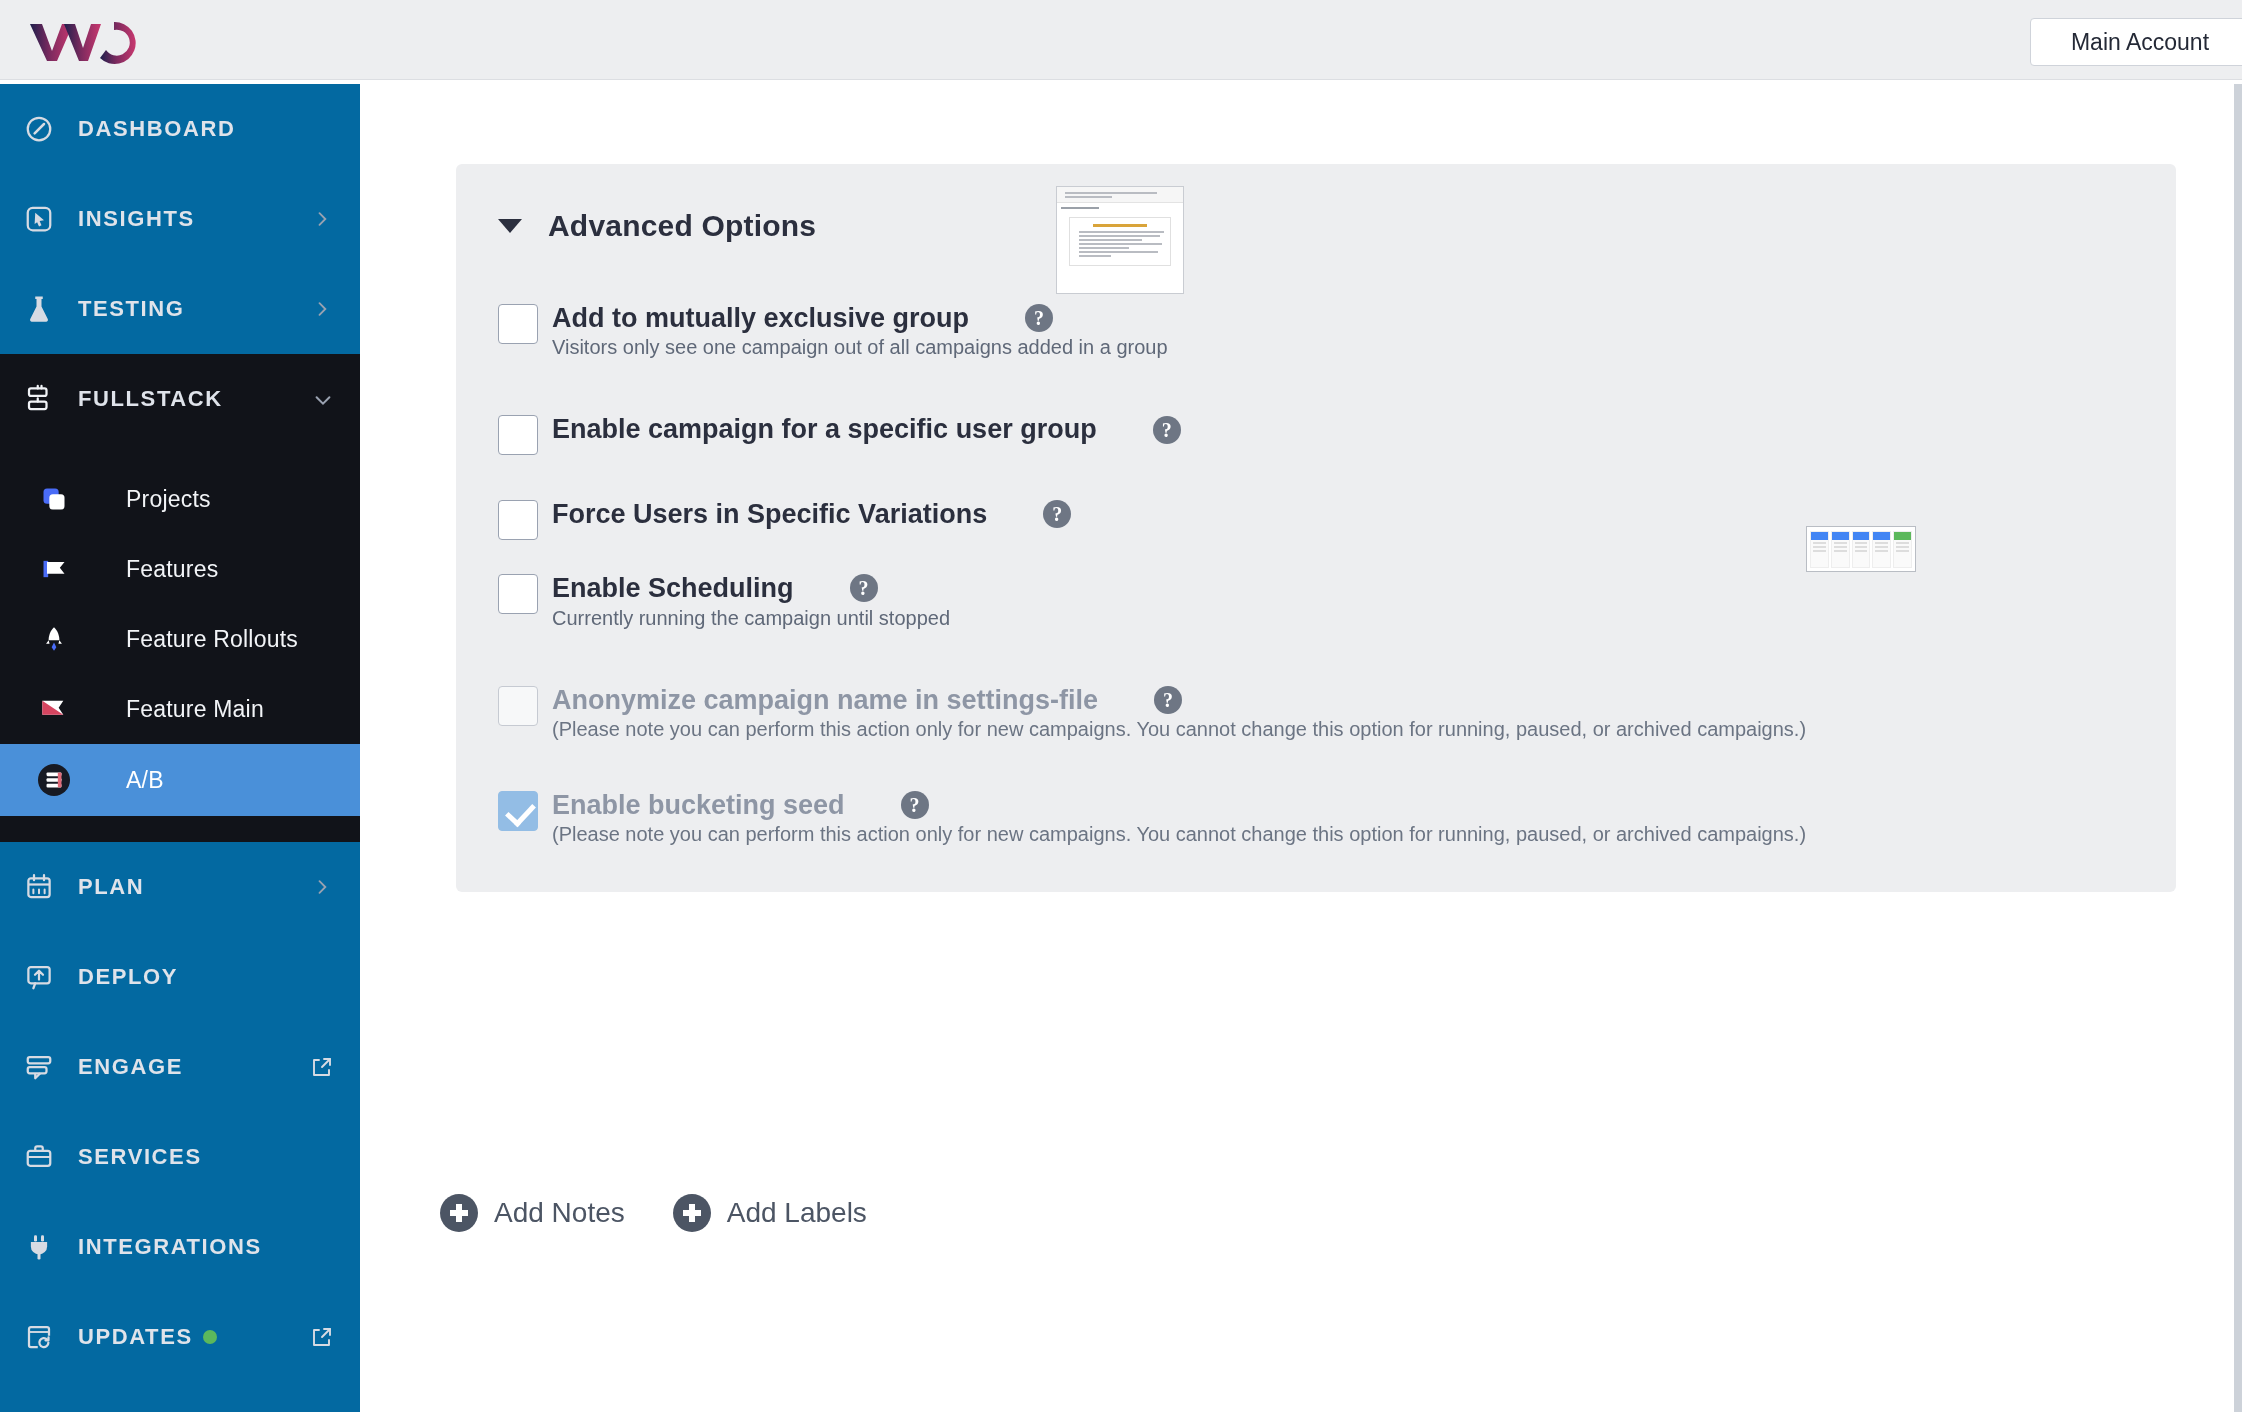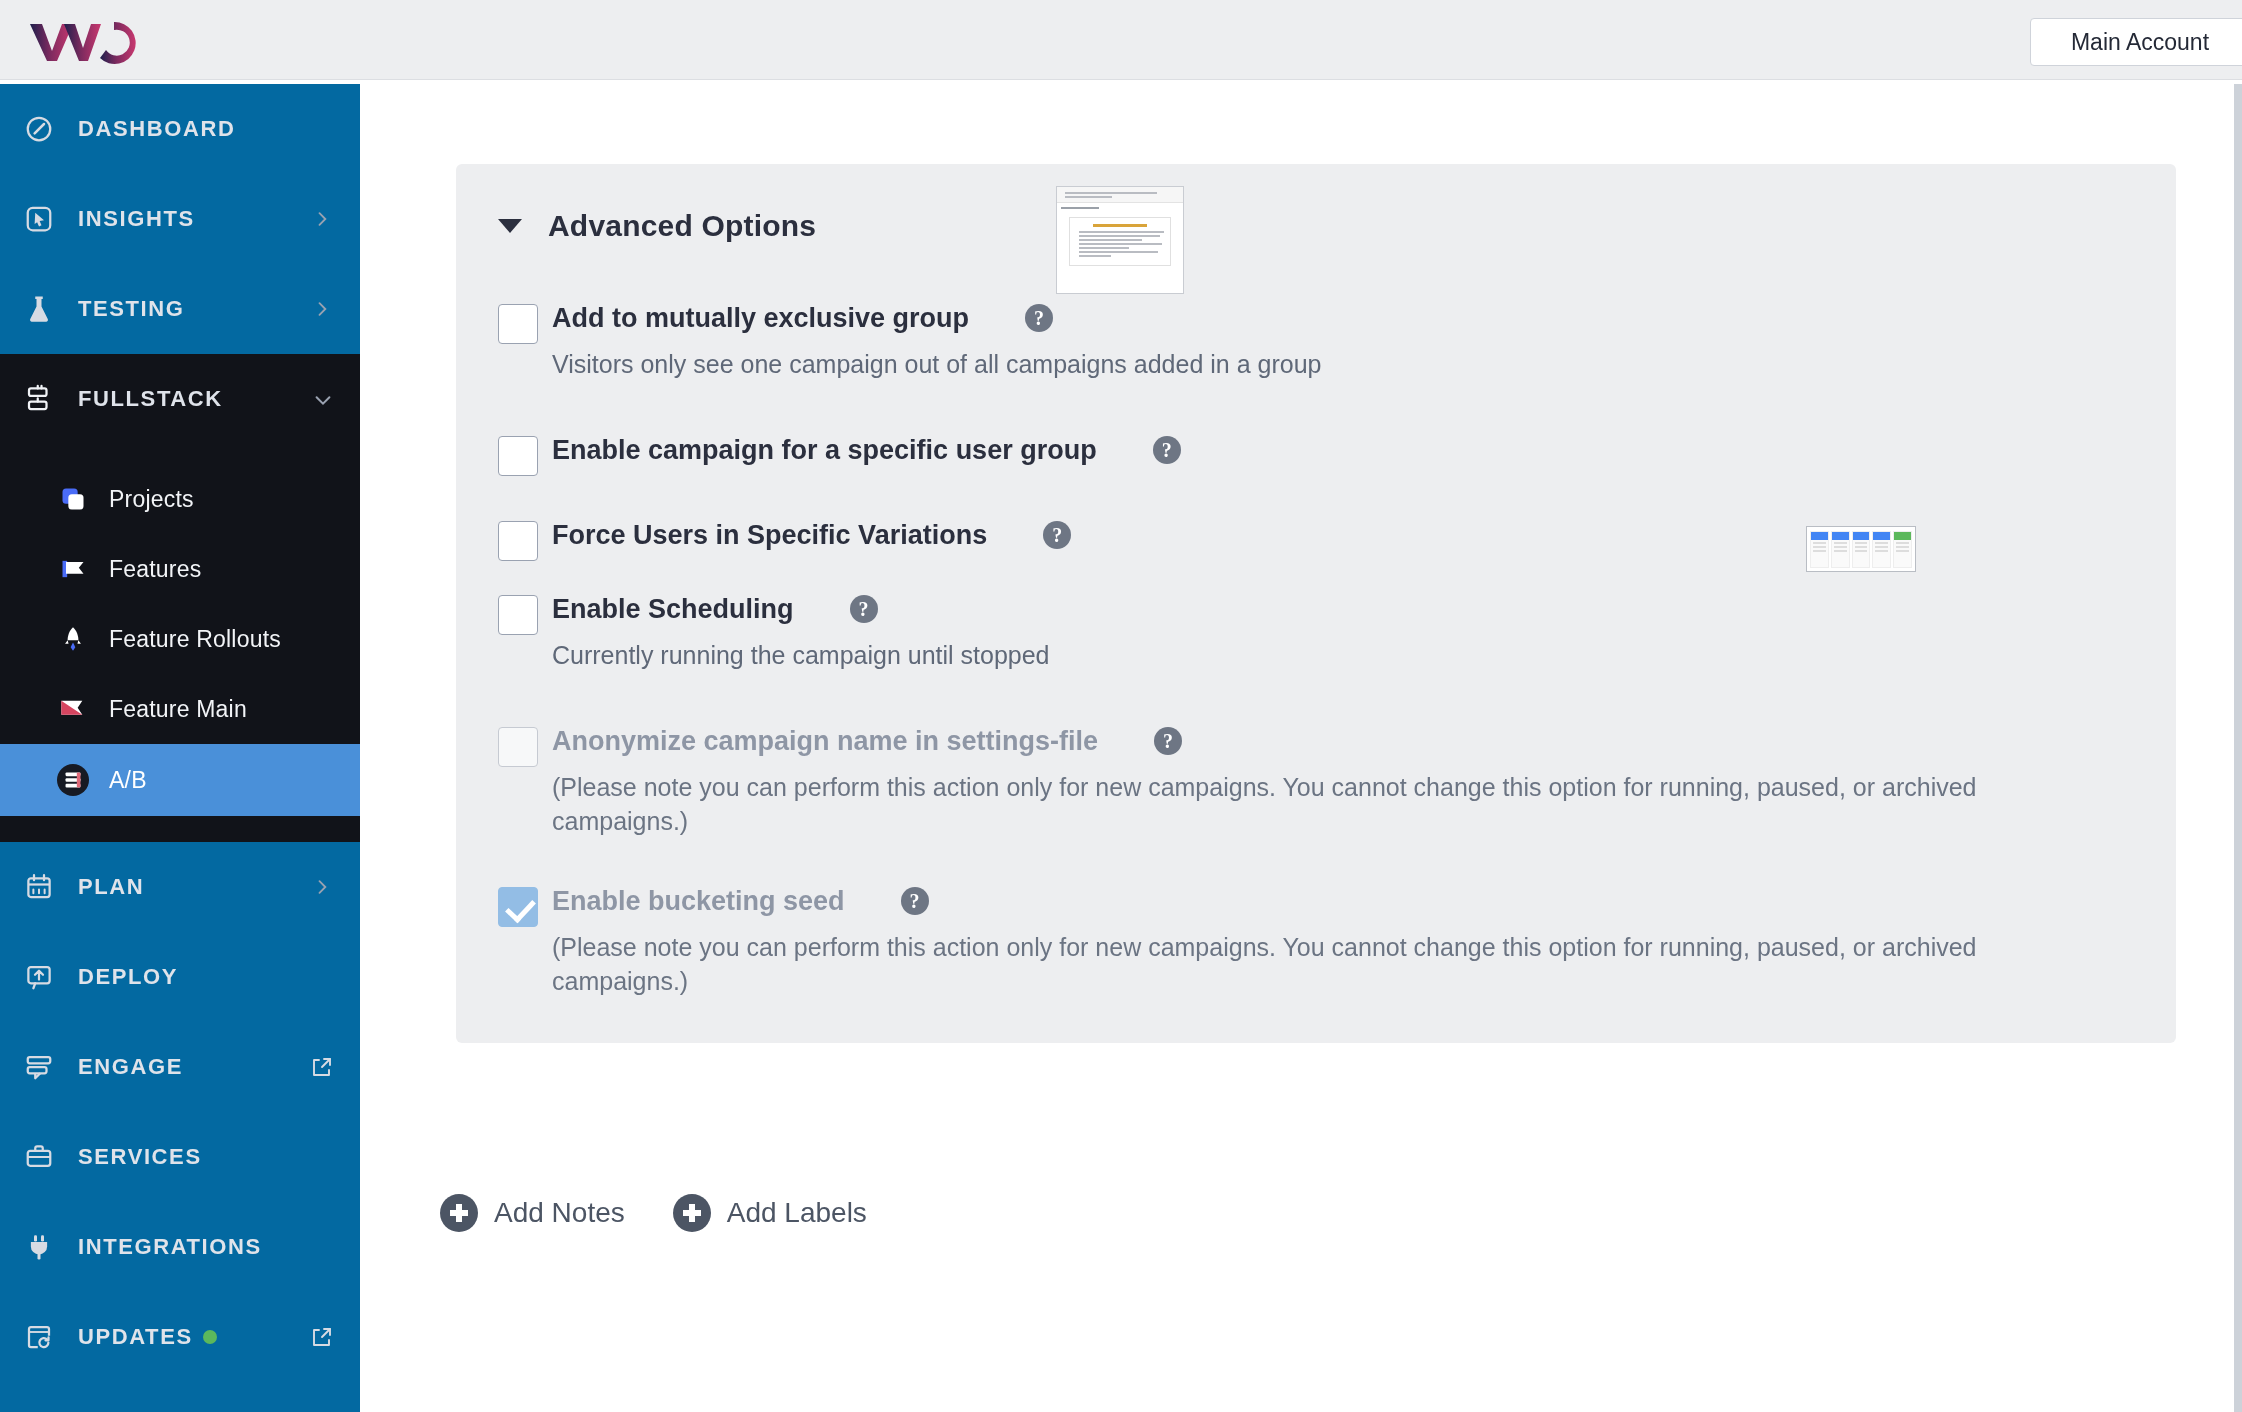--- a/index.html
+++ b/index.html
@@ -61,24 +61,25 @@
     transform: translateY(-50%);
     width: 24px; height: 24px;
   }
   .nav-label { white-space: nowrap; }
 
   
   .fullstack-block { background: #111319; }
   .sub-item {
     display: flex; align-items: center;
     height: 70px;
-    padding-left: 57px;
+    padding-left: 38px;
     color: #f2f4f7;
     font-size: 23px; font-weight: 400;
     letter-spacing: 0.2px;
+    gap: 36px;
   }
   .sub-item .ico {
     width: 32px; height: 32px; margin-right: 20px;
     display: flex; align-items: center; justify-content: center;
     flex: none;
   }
   .sub-item.active {
     background: #4a90d9;
     height: 72px;
     color: #ffffff;
@@ -185,22 +186,21 @@
   .qm {
     width: 28px; height: 28px; border-radius: 50%;
     background: #6e7684;
     color: #ffffff;
     font-size: 20px; font-weight: 700;
     display: inline-flex; align-items: center; justify-content: center;
     margin-left: 20px; flex: none;
     font-family: "Liberation Serif", serif;
   }
   .opt-desc {
-    margin-top: 14px;
-    font-size: 25px; color: #5f6878; line-height: 1.35;
+    font-size: 20px; color: #5f6878; line-height: 1.35;
     max-width: 1490px;
   }
   .opt-row.dim .opt-desc { color: #6b7483; }
 
   
   .actions {
     position: absolute; left: 80px; top: 1110px;
     display: flex; align-items: center; gap: 48px;
   }
   .action-btn { display: flex; align-items: center; }

